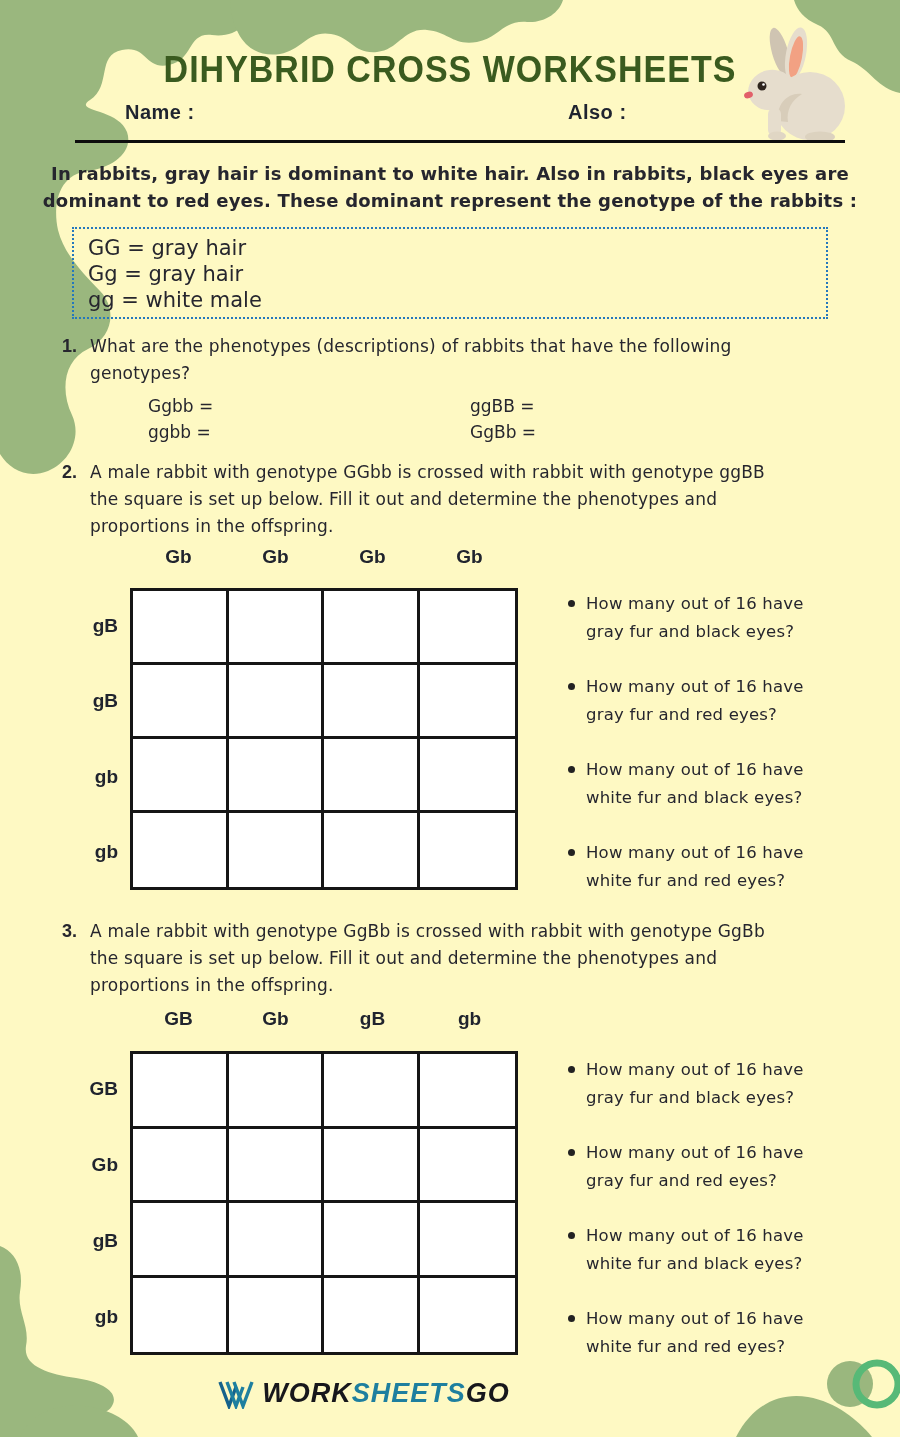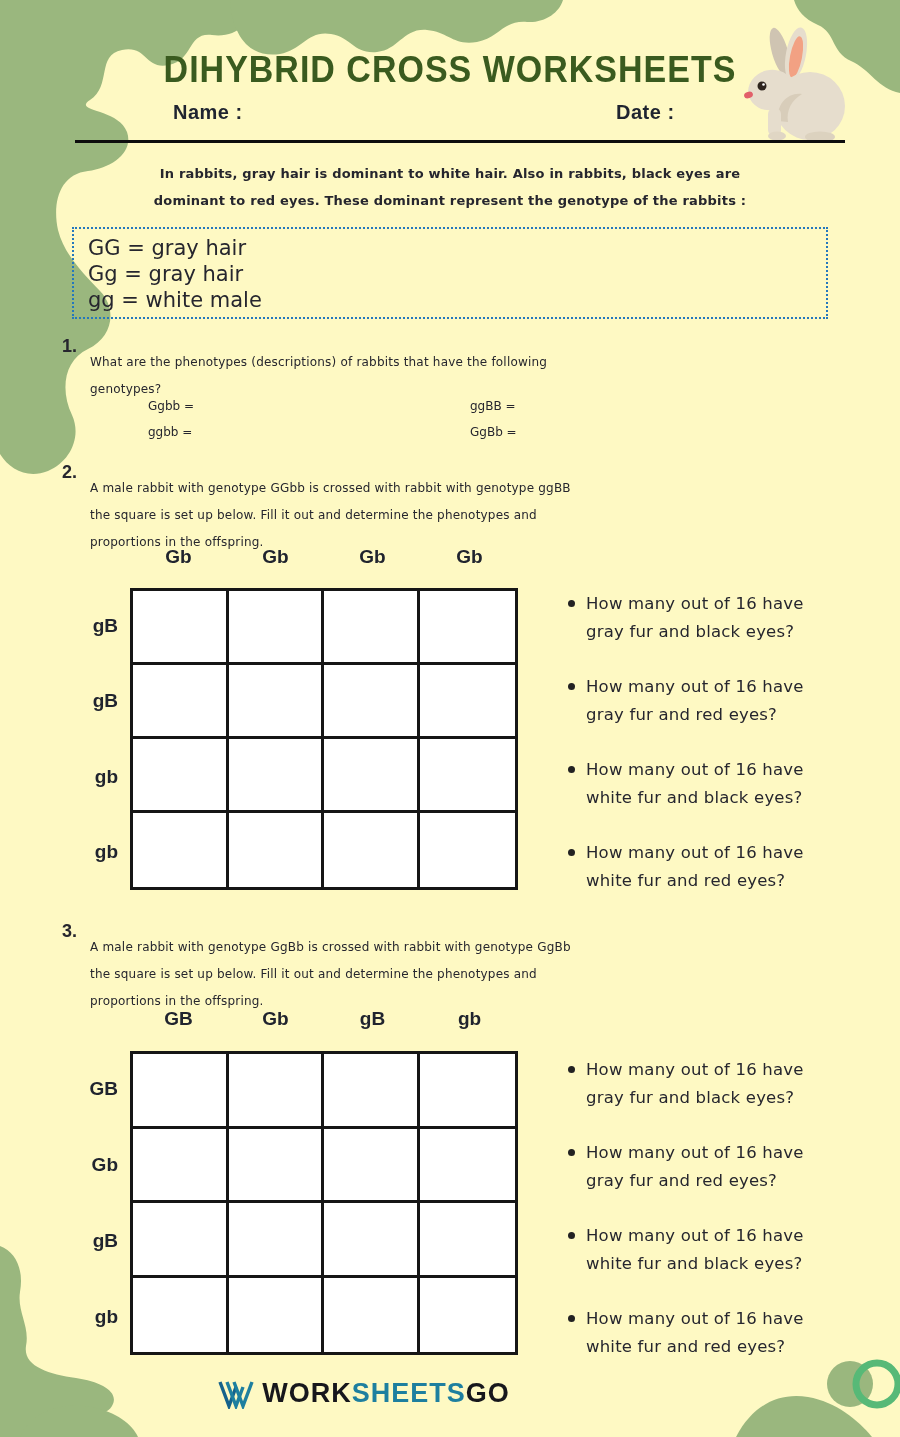--- a/index.html
+++ b/index.html
@@ -10,55 +10,55 @@
   .page{position:relative;width:900px;height:1437px;background:#fef9c3;overflow:hidden;
         font-family:"DejaVu Sans","Liberation Sans",sans-serif;color:var(--ink);}
   .decor{position:absolute;left:0;top:0;z-index:0;}
   .layer{position:absolute;z-index:2;}
 
   .title{left:0;top:50px;width:900px;text-align:center;
          font-family:"Liberation Sans",sans-serif;font-weight:800;font-size:34px;
          letter-spacing:1px;color:var(--title-green);transform:scaleY(1.08);}
   .rabbit{left:740px;top:26px;}
 
-  .namedate{font-family:"Liberation Sans",sans-serif;font-weight:700;font-size:20px;color:#1f2430;letter-spacing:.5px;margin-left:48px;}
+  .namedate{font-family:"Liberation Sans",sans-serif;font-weight:700;font-size:20px;color:#1f2430;letter-spacing:.5px;}
   .name{left:125px;top:101px;}
   .date{left:568px;top:101px;}
   .divider{left:75px;top:140px;width:770px;height:3px;background:#0d0d0d;}
 
   .intro{left:40px;top:160px;width:820px;text-align:center;font-weight:700;
-         font-size:13px;line-height:27px;letter-spacing:.2px;}
+         font-size:18px;line-height:27px;letter-spacing:.2px;}
 
   .keybox{left:72px;top:227px;width:752px;height:88px;border:2.5px dotted var(--key-border);}
   .keycol{position:absolute;top:6px;font-size:21px;line-height:26px;}
   .keycol.l{left:14px;} .keycol.r{left:463px;}
 
   .qnum{position:absolute;font-family:"Liberation Sans",sans-serif;font-weight:800;font-size:18px;}
-  .qtext{position:absolute;font-size:12px;line-height:27px;letter-spacing:.2px;margin-top:16px;}
-  .anscol{position:absolute;font-size:12px;line-height:26px;}
+  .qtext{position:absolute;font-size:17px;line-height:27px;letter-spacing:.2px;}
+  .anscol{position:absolute;font-size:17px;line-height:26px;}
 
   .pcols{position:absolute;left:130px;width:388px;display:flex;
          font-family:"Liberation Sans",sans-serif;font-weight:800;font-size:19px;color:#20242e;}
   .pcols span{flex:1;text-align:center;}
   .prows{position:absolute;left:70px;width:48px;display:flex;flex-direction:column;
          font-family:"Liberation Sans",sans-serif;font-weight:800;font-size:19px;color:#20242e;}
   .prows span{flex:1;display:flex;align-items:center;justify-content:flex-end;}
   .pgrid{position:absolute;left:130px;width:388px;display:grid;box-sizing:border-box;
          grid-template-columns:repeat(4,1fr);grid-template-rows:repeat(4,1fr);
          border:3px solid #161616;background:#fff;}
   .pgrid .cell{border-right:3px solid #161616;border-bottom:3px solid #161616;}
   .pgrid .cell:nth-child(4n){border-right:none;}
   .pgrid .cell:nth-child(n+13){border-bottom:none;}
 
   .bullets{position:absolute;left:568px;width:336px;}
   .bullet{display:flex;gap:11px;margin-bottom:28px;}
   .bdot{width:7px;height:7px;border-radius:50%;background:#222;margin-top:10px;flex:none;}
   .btext{font-size:16.5px;line-height:27.5px;letter-spacing:.2px;}
 
-  .footer{left:0;top:1378px;width:728px;display:flex;align-items:center;justify-content:center;gap:8px;}
+  .footer{left:0;top:1378px;width:728px;display:flex;align-items:center;justify-content:center;gap:8px;font-style:italic;}
   .logotext{font-family:"Liberation Sans",sans-serif;font-weight:800;font-size:27px;letter-spacing:1px;color:var(--logo-dark);}
   .logotext .teal{color:var(--logo-teal);}
 </style>
 </head>
 <body>
 
 <div class="page">
 
   <svg class="decor" width="900" height="1437" viewBox="0 0 900 1437">
     <g fill="#9ab77e">
@@ -89,21 +89,21 @@
     <rect x="28" y="82" width="13" height="28" rx="6" fill="#e6ddcd"></rect>
     <ellipse cx="37" cy="110" rx="9" ry="4.5" fill="#e0d6c4"></ellipse>
     <ellipse cx="80" cy="111" rx="15" ry="5.5" fill="#dcd2bf"></ellipse>
     <circle cx="22" cy="60" r="4.5" fill="#2e241e"></circle>
     <circle cx="23.5" cy="58.5" r="1.3" fill="#ffffff"></circle>
     <ellipse cx="8.5" cy="69" rx="4.5" ry="3.2" fill="#e2606a" transform="rotate(-18 8.5 69)"></ellipse>
   </svg>
 
   <div class="layer title">DIHYBRID CROSS WORKSHEETS</div>
   <div class="layer namedate name">Name :</div>
-  <div class="layer namedate date">Date :</div>
+  <div class="layer namedate date">Also :</div>
   <div class="layer divider"></div>
 
   <div class="layer intro">
     <div>In rabbits, gray hair is dominant to white hair. Also in rabbits, black eyes are</div>
     <div>dominant to red eyes. These dominant represent the genotype of the rabbits :</div>
   </div>
 
   <div class="layer keybox">
     <div class="keycol l">
       <div>GG = gray hair</div>

